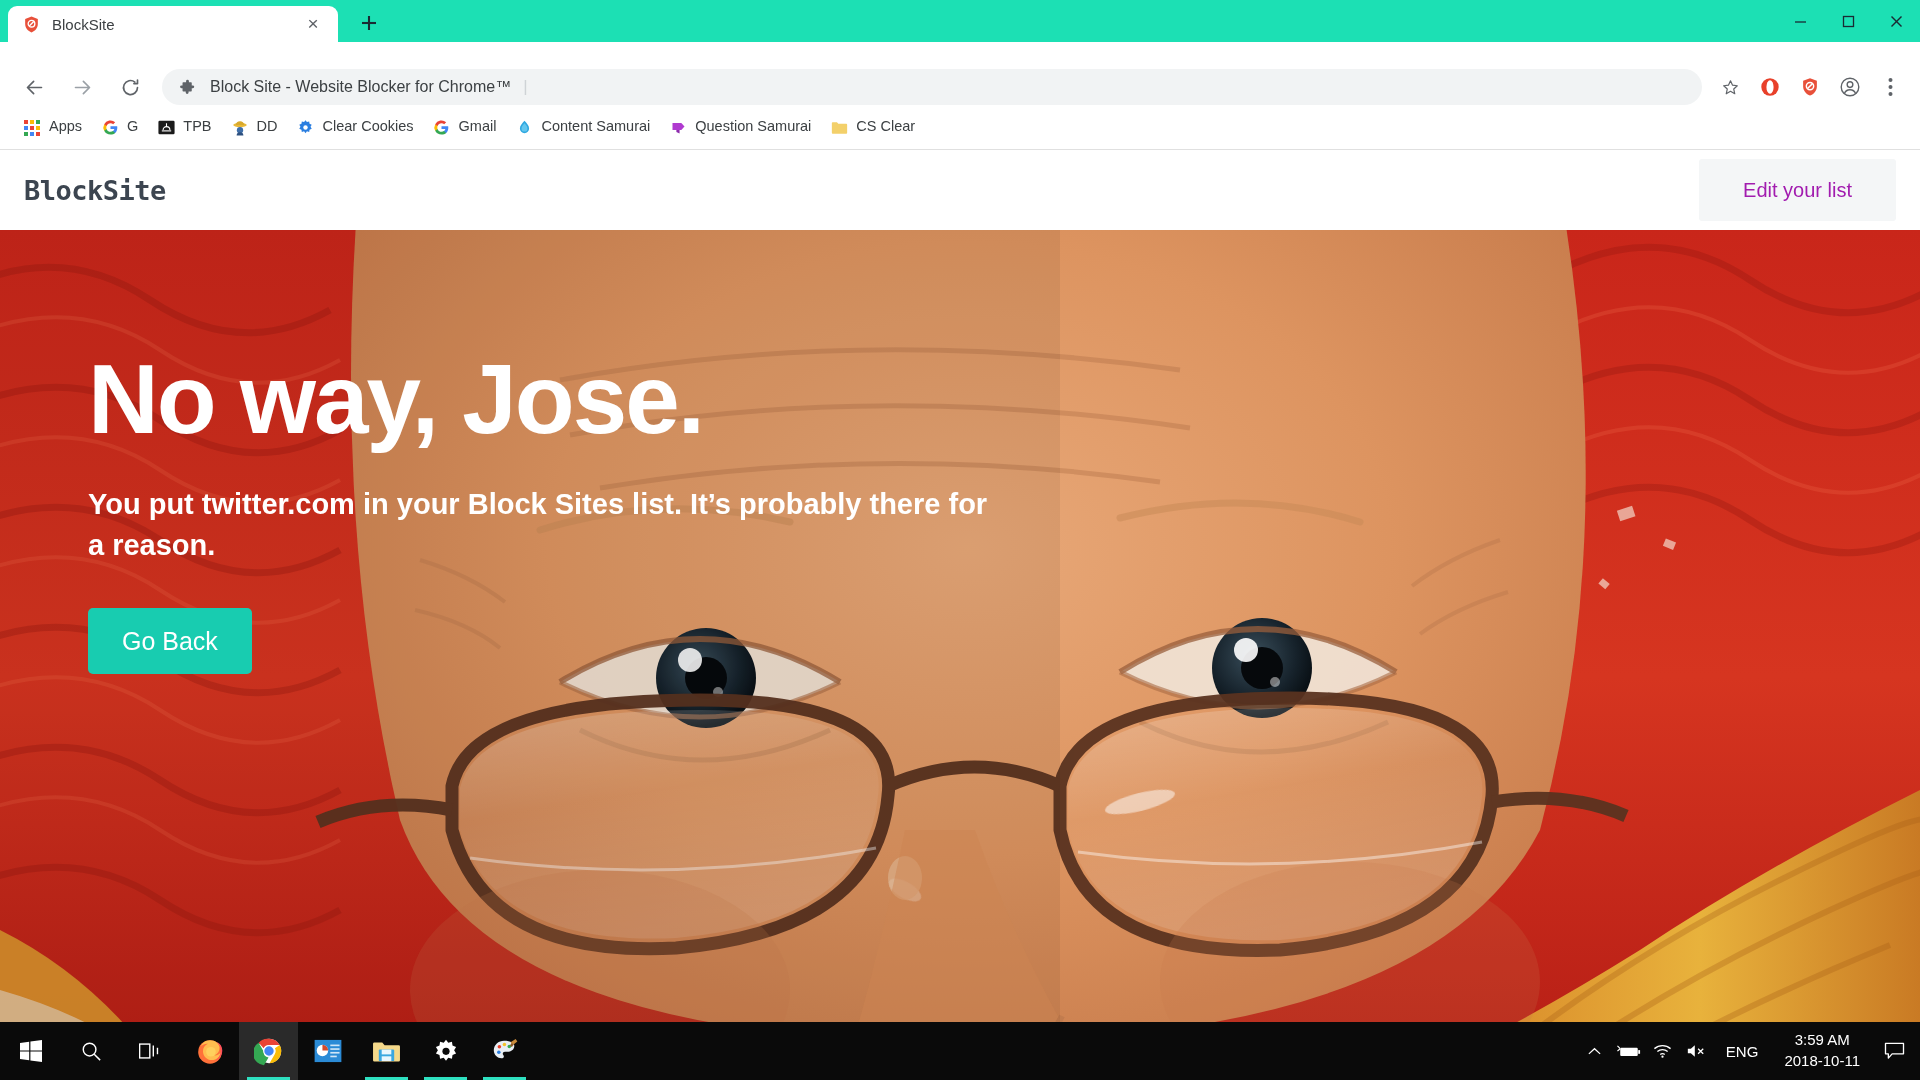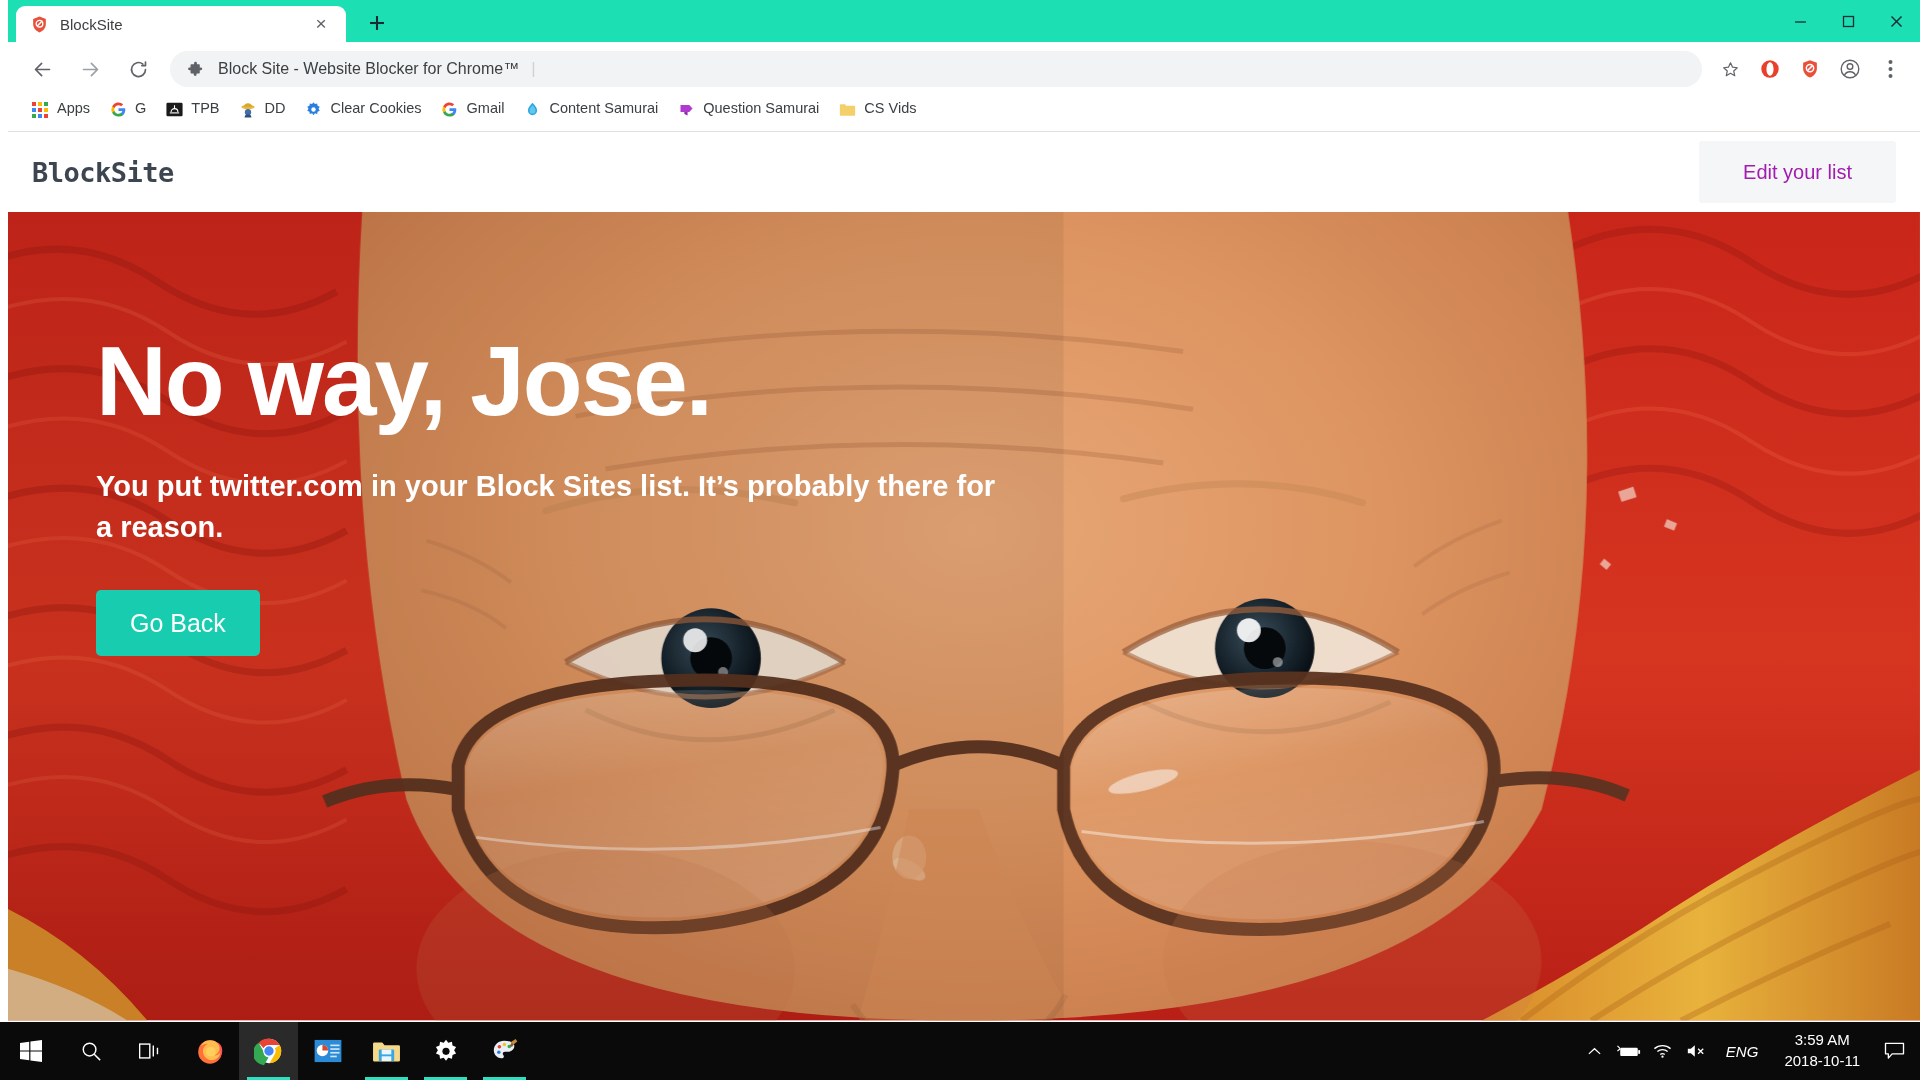--- a/index.html
+++ b/index.html
@@ -1,20 +1,20 @@
 <!DOCTYPE html>
 <html><head>
 <meta charset="utf-8">
 <style>
   * { margin:0; padding:0; box-sizing:border-box; }
   html,body { width:1920px; height:1080px; overflow:hidden; }
   body { font-family:"Liberation Sans", sans-serif; background:#000; }
 
   
-  .chrome { width:1920px; height:1022px; background:#fff; position:relative;padding-left:8px; }
+  .chrome { width:1920px; height:1022px; background:#fff; position:relative; }
 
   
   .tabstrip {
     height:42px; background:#1CE0B4; display:flex; align-items:flex-end;
     padding-left:8px; position:relative;
   }
   .tab {
     width:330px; height:36px; background:#fff;
     border-radius:9px 9px 0 0; display:flex; align-items:center;
     padding:0 12px; position:relative;
@@ -31,21 +31,21 @@
   }
   .wincontrols {
     position:absolute; right:0; top:0; height:42px; display:flex; align-items:center;
   }
   .wincontrols > div {
     width:48px; height:42px; display:flex; align-items:center; justify-content:center;
     color:#1a2b33;
   }
 
   
-  .toolbar { height:54px; background:#fff; display:flex; align-items:center; padding:0 10px; }
+  .toolbar { height:54px; background:#fff; display:flex; align-items:center; padding:0 10px;margin-top:18px; }
   .navbtn { width:40px; height:40px; display:flex; align-items:center; justify-content:center; color:#5f6368; margin:0 4px; }
   .navbtn.dim { color:#9aa0a6; }
   .omnibox {
     flex:1; height:36px; background:#f1f3f4; border-radius:18px;
     display:flex; align-items:center; padding:0 14px; margin:0 8px;
   }
   .omni-icon { width:22px; display:flex; align-items:center; justify-content:center; color:#5f6368; }
   .omni-title { font-size:16px; color:#3c4043; margin-left:12px; white-space:nowrap; }
   .omni-sep { color:#cfd3d6; margin:0 12px; font-size:17px; }
   .omni-url { font-size:16px; color:#5f6368; white-space:nowrap; overflow:hidden; }
@@ -108,21 +108,21 @@
   }
   .tb-item.start { width:62px; }
   .tb-item.active { background:#2a2a2a; }
   .tb-item .underline {
     position:absolute; bottom:0; height:3px; background:#2ee0c0; left:8px; right:8px;
   }
   .tray {
     position:absolute; right:0; height:58px; display:flex; align-items:center; padding-right:6px;
   }
   .tray-icon { width:34px; height:58px; display:flex; align-items:center; justify-content:center; color:#fff; }
-  .tray-lang { color:#fff; font-size:15px; padding:0 12px;font-style:italic; }
+  .tray-lang { color:#fff; font-size:15px; padding:0 12px; }
   .tray-clock {
     color:#fff; font-size:15px; text-align:center; line-height:1.38; padding:0 14px;
   }
   .tray-notif { width:40px; height:58px; display:flex; align-items:center; justify-content:center; color:#fff; }
 </style>
 </head>
 <body>
 
 <div class="chrome">
 
@@ -324,21 +324,21 @@
       </span>
       <span class="bm-label">Question Samurai</span>
     </div>
 
     <div class="bm">
       <span class="bm-icon">
         <svg width="17" height="15" viewBox="0 0 20 17">
           <path d="M1 3.2a1 1 0 011-1h5l1.6 2H18a1 1 0 011 1v9.6a1 1 0 01-1 1H2a1 1 0 01-1-1z" fill="#f3d06a"></path>
         </svg>
       </span>
-      <span class="bm-label">CS Vids</span>
+      <span class="bm-label">CS Clear</span>
     </div>
   </div>
 
   <div class="page">
 
     <div class="page-header">
       <div class="bs-logo">BlockSite</div>
       <button class="edit-list-btn">Edit your list</button>
     </div>
 

